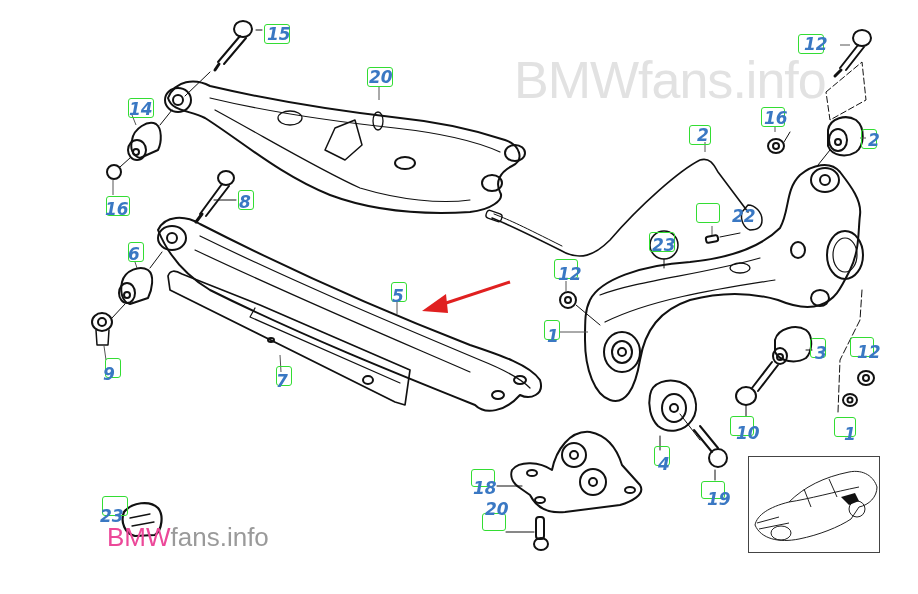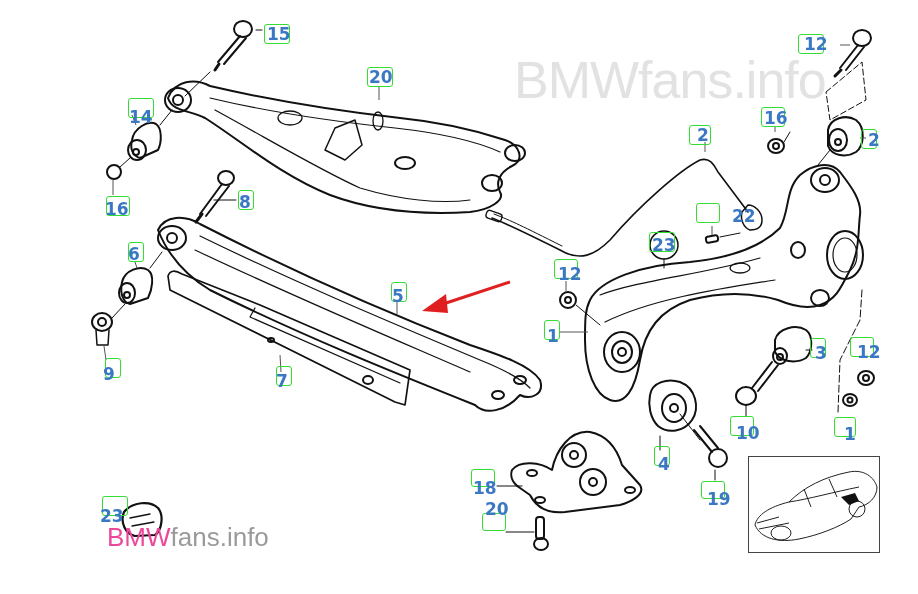--- a/index.html
+++ b/index.html
@@ -1,18 +1,18 @@
 <!DOCTYPE html>
 <html><head>
 <meta charset="utf-8">
 <style>
   html, body { margin: 0; padding: 0; background: #ffffff; }
   body { width: 918px; height: 594px; position: relative; overflow: hidden; font-family: "DejaVu Sans", sans-serif; }
   #diagram { position: absolute; left: 0; top: 0; width: 918px; height: 594px; }
-  .callout { position: absolute; color: #3a78c3; font-weight: bold; font-size: 17px; line-height: 18px; font-family: "DejaVu Sans", sans-serif; }
+  .callout { position: absolute; color: #3a78c3; font-weight: bold; font-size: 17px; line-height: 18px; font-family: "DejaVu Sans", sans-serif; font-style: italic; }
   .callout-box { position: absolute; border: 1.5px solid #33dd33; border-radius: 3px; }
   .watermark-top { position: absolute; left: 514px; top: 50px; font-family: "Liberation Sans", sans-serif; font-size: 52px; color: #e2e2e2; letter-spacing: -1px; }
   .watermark-bottom { position: absolute; left: 107px; top: 522px; font-family: "Liberation Sans", sans-serif; font-size: 26px; color: #9a9a9a; }
   .watermark-bottom .bm { color: #ec4899; }
   .inset { position: absolute; left: 748px; top: 456px; width: 130px; height: 95px; border: 1.5px solid #444; background: #fff; }
 </style>
 </head>
 <body>
 
 <svg id="diagram" viewBox="0 0 918 594" xmlns="http://www.w3.org/2000/svg">
@@ -251,21 +251,21 @@
   </svg>
 </div>
 
 <div class="callout-box" style="left:264px;top:24px;width:24px;height:18px;"></div>
 <div class="callout" style="left:267px;top:25px;">15</div>
 
 <div class="callout-box" style="left:367px;top:67px;width:24px;height:18px;"></div>
 <div class="callout" style="left:369px;top:68px;">20</div>
 
 <div class="callout-box" style="left:128px;top:98px;width:24px;height:18px;"></div>
-<div class="callout" style="left:129px;top:100px;margin-top:8px;">14</div>
+<div class="callout" style="left:129px;top:100px;">14</div>
 
 <div class="callout-box" style="left:106px;top:196px;width:22px;height:18px;"></div>
 <div class="callout" style="left:105px;top:200px;">16</div>
 
 <div class="callout-box" style="left:238px;top:190px;width:14px;height:18px;"></div>
 <div class="callout" style="left:239px;top:193px;">8</div>
 
 <div class="callout-box" style="left:128px;top:242px;width:14px;height:18px;"></div>
 <div class="callout" style="left:128px;top:245px;">6</div>
 

